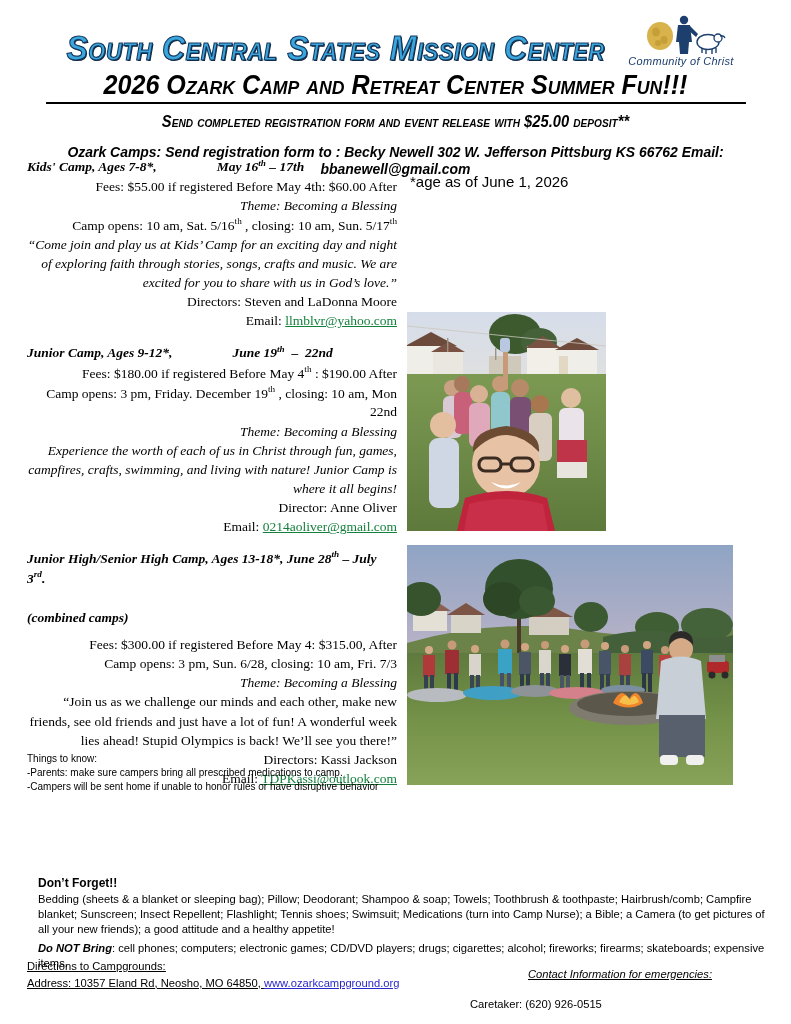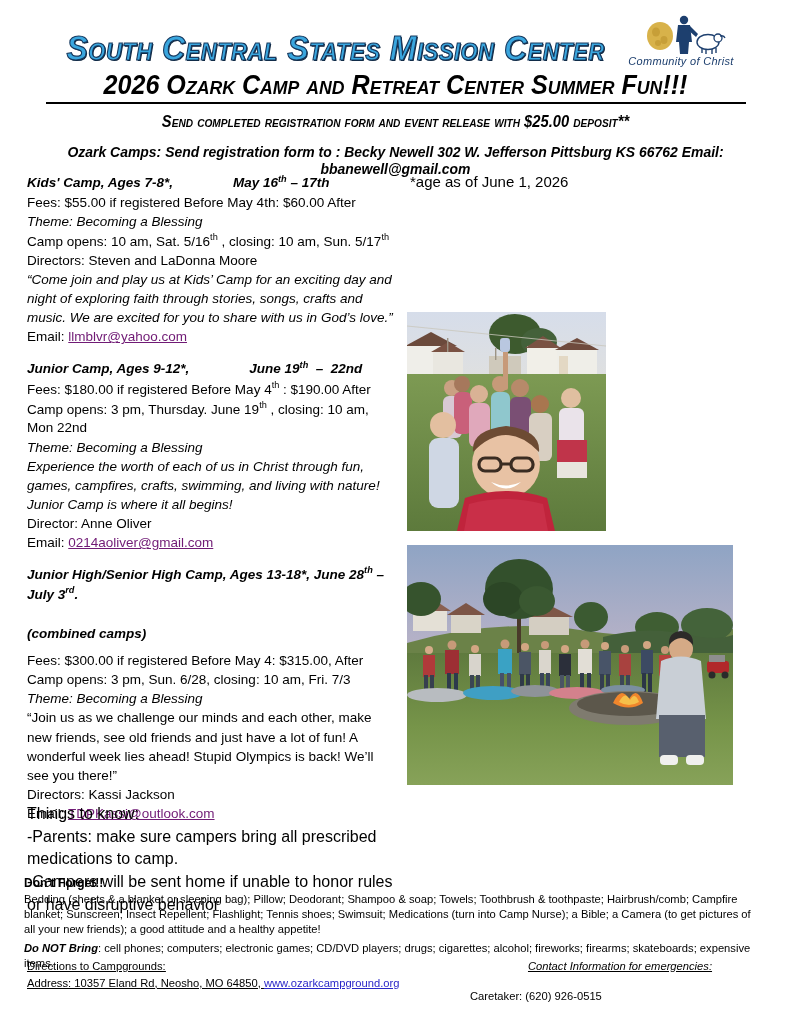--- a/index.html
+++ b/index.html
@@ -110,47 +110,48 @@
     font-style: italic;
     color: #000000;
     margin: 12px 0 0 0;
     transform: scaleX(0.93);
   }
 
   
   .left-col {
     position: absolute;
     left: 27px;
-    top: 172px;
+    top: 156px;
     width: 370px;
     font-size: 13.5px;
     line-height: 1.42;
+    font-family: Liberation Serif, serif;
   }
   .note-right {
     position: absolute;
     left: 410px;
     top: 173px;
     font-size: 15px;
   }
 
   .camp-head {
     font-weight: bold;
     font-style: italic;
     font-size: 13.5px;
     margin-bottom: 1px;
   }
   .camp-head .dates {
     margin-left: 60px;
   }
-  .camp-line { white-space: normal; }
+  .camp-line { white-space: normal; text-align: right; }
   .ital { font-style: italic; }
   sup { font-size: 0.68em; vertical-align: super; }
 
   .mail-link {
-    color: #701a75;
+    color: #15803d;
     text-decoration: underline;
   }
 
   .spacer-sm { height: 12px; }
   .spacer-xs { height: 7px; }
 
   
   .photo {
     position: absolute;
     overflow: hidden;
@@ -167,29 +168,29 @@
     top: 545px;
     width: 326px;
     height: 240px;
   }
   .photo svg { display: block; width: 100%; height: 100%; }
 
   
   .things {
     position: absolute;
     left: 27px;
-    top: 803px;
+    top: 752px;
     width: 380px;
-    font-size: 16px;
+    font-size: 10px;
     line-height: 1.42;
   }
 
   .dont-forget {
     position: absolute;
-    left: 24px;
+    left: 38px;
     top: 875px;
     width: 735px;
     font-size: 11.2px;
     line-height: 1.34;
   }
   .dont-forget .df-title {
     font-weight: bold;
     font-size: 12px;
     margin-bottom: 1px;
   }
@@ -212,21 +213,21 @@
   .footer-left {
     position: absolute;
     left: 27px;
     top: 0;
     width: 430px;
     text-decoration: underline;
   }
   .footer-right {
     position: absolute;
     left: 470px;
-    top: 0;
+    top: 8px;
     width: 300px;
   }
   .u { text-decoration: underline; }
   .footer-right .ctitle {
     font-style: italic;
     text-decoration: underline;
     display: block;
     text-align: center;
     margin-bottom: 13px;
   }
@@ -281,33 +282,33 @@
 
   <div class="left-col">
 
     <div>
       <div class="camp-head">
         <span>Kids' Camp, Ages 7-8*,</span><span class="dates">May 16<sup>th</sup> – 17th</span>
       </div>
       <div class="camp-line">Fees: $55.00 if registered Before May 4th:  $60.00 After</div>
       <div class="camp-line ital">Theme: Becoming a Blessing</div>
       <div class="camp-line"><span>Camp opens: 10 am, Sat. 5/16</span><sup>th</sup><span> , closing: 10 am, Sun. 5/17</span><sup>th</sup></div>
+      <div class="camp-line ital">“Come join and play us at Kids’ Camp for an exciting day and night of exploring faith through stories, songs, crafts and music. We are excited for you to share with us in God’s love.”</div>
       <div class="camp-line">Directors: Steven and LaDonna Moore</div>
-      <div class="camp-line ital">“Come join and play us at Kids’ Camp for an exciting day and night of exploring faith through stories, songs, crafts and music. We are excited for you to share with us in God’s love.”</div>
       <div class="camp-line"><span>Email: </span><a class="mail-link" href="#">llmblvr@yahoo.com</a></div>
     </div>
 
     <div class="spacer-sm"></div>
 
     <div>
       <div class="camp-head">
         <span>Junior Camp, Ages 9-12*,</span><span class="dates">June 19<sup>th</sup> &nbsp;– &nbsp;22nd</span>
       </div>
       <div class="camp-line"><span>Fees: $180.00 if registered Before  May 4</span><sup>th</sup><span> :  $190.00 After</span></div>
-      <div class="camp-line"><span>Camp opens: 3 pm,  Thursday. June 19</span><sup>th</sup><span> , closing: 10 am, Mon 22nd</span></div>
+      <div class="camp-line"><span>Camp opens: 3 pm,  Friday. December 19</span><sup>th</sup><span> , closing: 10 am, Mon 22nd</span></div>
       <div class="camp-line ital">Theme: Becoming a Blessing</div>
       <div class="camp-line ital">Experience the worth of each of us in Christ through fun, games, campfires, crafts, swimming, and living with nature! Junior Camp is where it all begins!</div>
       <div class="camp-line">Director: Anne Oliver</div>
       <div class="camp-line"><span>Email: </span><a class="mail-link" href="#">0214aoliver@gmail.com</a></div>
     </div>
 
     <div class="spacer-sm"></div>
 
     <div>
       <div class="camp-head"><span>Junior High/Senior High Camp, Ages 13-18*, June 28</span><sup>th</sup><span> – July 3</span><sup>rd</sup><span>.</span></div>

